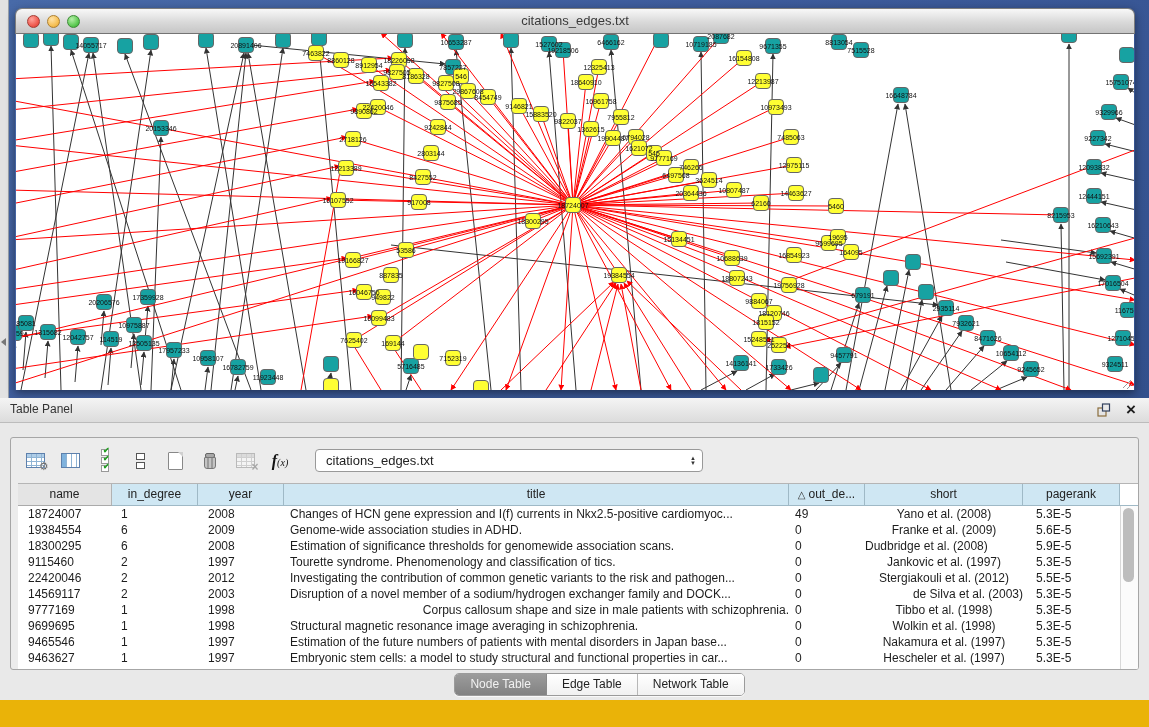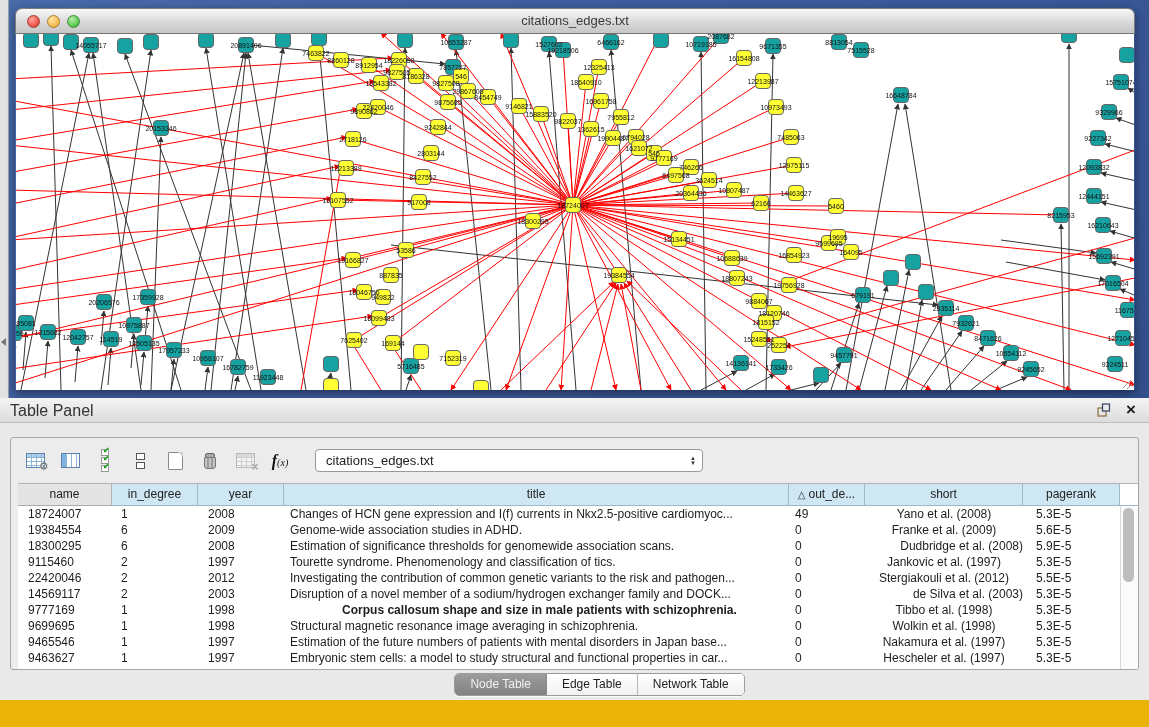--- a/index.html
+++ b/index.html
@@ -19,21 +19,21 @@
   .wtitle{text-align:center;line-height:24px;font-size:13px;color:#3a3a3a;}
   .tl{position:absolute;top:6px;width:13px;height:13px;border-radius:50%;box-sizing:border-box;}
   .tl-close{left:11px;background:radial-gradient(circle at 35% 30%,#ffa39b,#ee564b 65%,#c8372e);border:1px solid #a53b33;}
   .tl-min{left:31px;background:radial-gradient(circle at 35% 30%,#ffe2a6,#f5bd4f 65%,#d1922f);border:1px solid #ad7f2f;}
   .tl-zoom{left:51px;background:radial-gradient(circle at 35% 30%,#b5efa8,#59c84f 65%,#2f9a2a);border:1px solid #3d8a36;}
   .canvas{position:absolute;left:1px;right:1px;top:26px;bottom:0;background:#ffffff;overflow:hidden;}
   .canvas svg{display:block;width:100%;height:100%;}
   
   .tpanel{position:absolute;left:0;top:398px;width:1149px;height:302px;background:#e9e9e9;}
   .tp-titlebar{position:relative;height:24px;background:linear-gradient(#f4f4f4,#dcdcdc);border-bottom:1px solid #bcbcbc;}
-  .tp-title{position:absolute;left:10px;top:4px;font-size:16px;color:#333;}
+  .tp-title{position:absolute;left:10px;top:4px;font-size:12px;color:#333;}
   .tp-float{position:absolute;right:38px;top:5px;width:14px;height:14px;cursor:pointer;}
   .tp-close{position:absolute;right:13px;top:1px;font-size:17px;font-weight:bold;color:#1d1d1d;cursor:pointer;line-height:22px;}
   .tp-box{position:absolute;left:10px;right:10px;top:39px;height:233px;border:1px solid #a6a6a6;border-radius:3px;
     background:#ececec;display:flex;flex-direction:column;box-sizing:border-box;overflow:hidden;}
   .toolbar{height:45px;display:flex;align-items:center;padding-left:12px;gap:11px;flex:none;}
   .tb-btn{min-width:24px;height:24px;display:flex;align-items:center;justify-content:center;cursor:pointer;}
   .netselect{margin-left:12px;width:388px;height:23px;background:#fff;border:1px solid #999;border-radius:4px;
     display:flex;align-items:center;padding:0 6px 0 10px;font-size:13px;color:#222;box-sizing:border-box;cursor:pointer;}
   .spin{margin-left:auto;display:flex;flex-direction:column;line-height:5px;font-size:6px;color:#333;}
   
@@ -635,21 +635,21 @@
               <div class="td" style="width:76px;flex:none;padding-left:6px;text-align:left;">0</div>
               <div class="td" style="width:158px;flex:none;text-align:center;">Franke et al. (2009)</div>
               <div class="td" style="width:97px;flex:none;padding-left:13px;text-align:left;">5.6E-5</div>
             </div>
             <div class="tr">
               <div class="td" style="width:94px;flex:none;padding-left:10px;text-align:left;">18300295</div>
               <div class="td" style="width:86px;flex:none;padding-left:9px;text-align:left;">6</div>
               <div class="td" style="width:86px;flex:none;padding-left:10px;text-align:left;">2008</div>
               <div class="td" style="flex:1;padding-left:6px;text-align:left;">Estimation of significance thresholds for genomewide association scans.</div>
               <div class="td" style="width:76px;flex:none;padding-left:6px;text-align:left;">0</div>
-              <div class="td" style="width:158px;flex:none;text-align:right;">Dudbridge et al. (2008)</div>
+              <div class="td" style="width:158px;flex:none;text-align:left;">Dudbridge et al. (2008)</div>
               <div class="td" style="width:97px;flex:none;padding-left:13px;text-align:left;">5.9E-5</div>
             </div>
             <div class="tr">
               <div class="td" style="width:94px;flex:none;padding-left:10px;text-align:left;">9115460</div>
               <div class="td" style="width:86px;flex:none;padding-left:9px;text-align:left;">2</div>
               <div class="td" style="width:86px;flex:none;padding-left:10px;text-align:left;">1997</div>
               <div class="td" style="flex:1;padding-left:6px;text-align:left;">Tourette syndrome. Phenomenology and classification of tics.</div>
               <div class="td" style="width:76px;flex:none;padding-left:6px;text-align:left;">0</div>
               <div class="td" style="width:158px;flex:none;text-align:center;">Jankovic et al. (1997)</div>
               <div class="td" style="width:97px;flex:none;padding-left:13px;text-align:left;">5.3E-5</div>
@@ -669,21 +669,21 @@
               <div class="td" style="width:86px;flex:none;padding-left:10px;text-align:left;">2003</div>
               <div class="td" style="flex:1;padding-left:6px;text-align:left;">Disruption of a novel member of a sodium/hydrogen exchanger family and DOCK...</div>
               <div class="td" style="width:76px;flex:none;padding-left:6px;text-align:left;">0</div>
               <div class="td" style="width:158px;flex:none;text-align:right;">de Silva et al. (2003)</div>
               <div class="td" style="width:97px;flex:none;padding-left:13px;text-align:left;">5.3E-5</div>
             </div>
             <div class="tr">
               <div class="td" style="width:94px;flex:none;padding-left:10px;text-align:left;">9777169</div>
               <div class="td" style="width:86px;flex:none;padding-left:9px;text-align:left;">1</div>
               <div class="td" style="width:86px;flex:none;padding-left:10px;text-align:left;">1998</div>
-              <div class="td" style="flex:1;padding-left:6px;text-align:center;font-weight:bold;">Corpus callosum shape and size in male patients with schizophrenia.</div>
+              <div class="td" style="flex:1;padding-left:6px;text-align:right;">Corpus callosum shape and size in male patients with schizophrenia.</div>
               <div class="td" style="width:76px;flex:none;padding-left:6px;text-align:left;">0</div>
               <div class="td" style="width:158px;flex:none;text-align:center;">Tibbo et al. (1998)</div>
               <div class="td" style="width:97px;flex:none;padding-left:13px;text-align:left;">5.3E-5</div>
             </div>
             <div class="tr">
               <div class="td" style="width:94px;flex:none;padding-left:10px;text-align:left;">9699695</div>
               <div class="td" style="width:86px;flex:none;padding-left:9px;text-align:left;">1</div>
               <div class="td" style="width:86px;flex:none;padding-left:10px;text-align:left;">1998</div>
               <div class="td" style="flex:1;padding-left:6px;text-align:left;">Structural magnetic resonance image averaging in schizophrenia.</div>
               <div class="td" style="width:76px;flex:none;padding-left:6px;text-align:left;">0</div>

